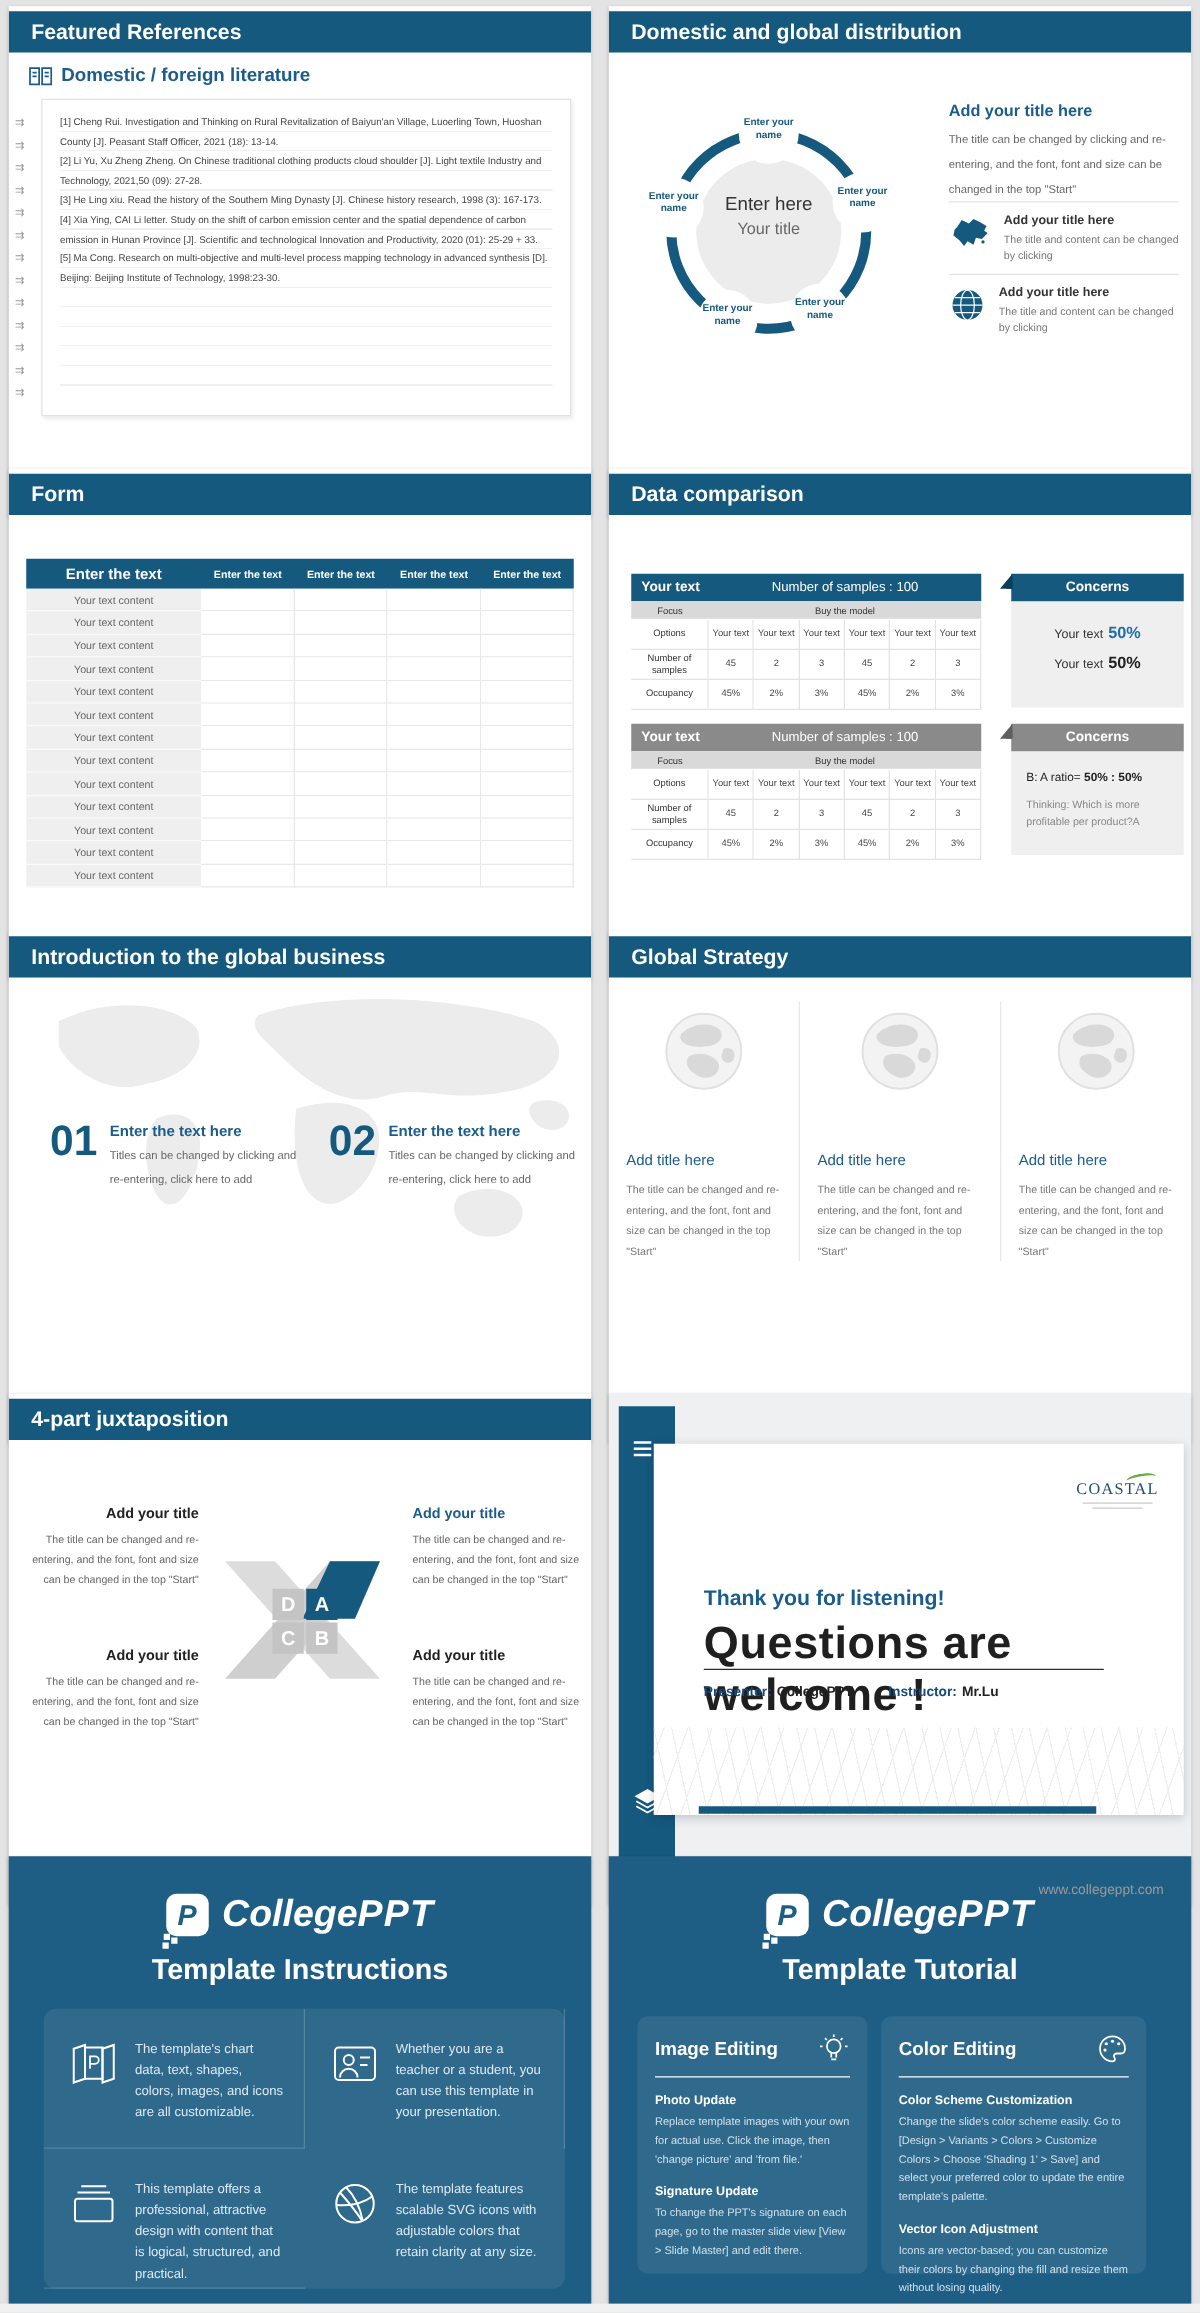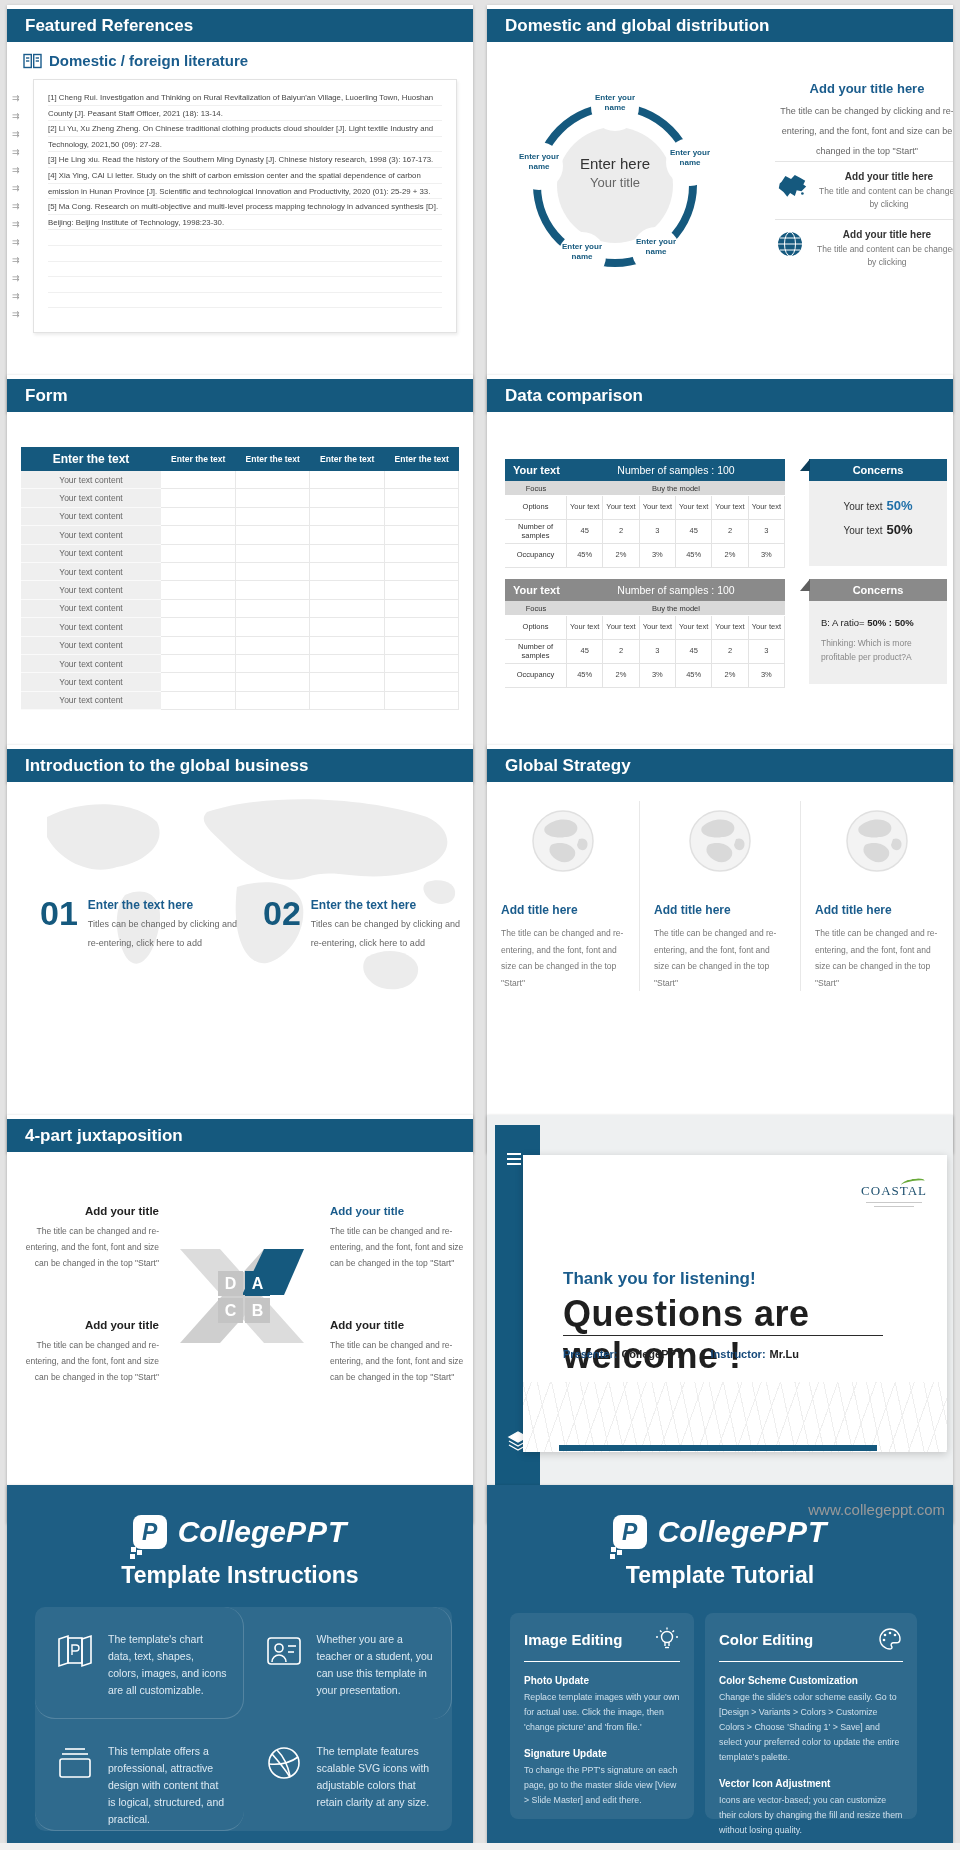--- a/index.html
+++ b/index.html
@@ -14,21 +14,21 @@
   .markers{position:absolute;left:5px;top:88px;display:flex;flex-direction:column;gap:8px;color:#9a9a9a;font-size:9px;line-height:10px;}
   .refbox{position:absolute;left:26px;top:74px;width:424px;height:254px;background:#fff;border:1px solid #e2e2e2;box-shadow:1px 2px 3px rgba(0,0,0,.08);padding:10px 14px 0 14px;box-sizing:border-box;}
   .refs{background-image:repeating-linear-gradient(to bottom,transparent 0 14.6px,#f0f0f0 14.6px 15.6px);min-height:230px;}
   .refs p{margin:0;font-size:7.8px;line-height:15.6px;color:#454545;}
   
   .diag{position:absolute;left:8px;top:72px;width:240px;height:228px;}
   .diag-center{position:absolute;left:60px;top:78px;width:120px;text-align:center;}
   .diag-c1{font-size:15px;color:#333;}
   .diag-c2{font-size:13px;color:#666;margin-top:3px;}
   .node{position:absolute;width:46px;text-align:center;font-size:8px;font-weight:bold;color:#15597E;line-height:9.5px;}
-  .s23-right{position:absolute;left:288px;top:76px;width:184px;text-align:center;}
+  .s23-right{position:absolute;left:272px;top:76px;width:184px;}
   .s23-right h3{margin:0;font-size:13px;color:#1A5C8C;}
   .s23-right .para{font-size:9px;color:#666;line-height:20px;margin-top:5px;}
   .s23-item{display:flex;gap:10px;padding:9px 0 8px 0;border-top:1px solid #e4e4e4;align-items:flex-start;}
   .s23-item:first-of-type{margin-top:13px;}
   .s23-it{font-size:10px;font-weight:bold;color:#333;}
   .s23-id{font-size:8.5px;color:#777;line-height:13px;margin-top:3px;}
   
   .ftable{position:absolute;left:14px;top:72px;width:438px;}
   .fhead{display:grid;grid-template-columns:140px 1fr 1fr 1fr 1fr;background:#15597E;color:#fff;height:24px;align-items:center;text-align:center;}
   .fhead .h0{font-size:12px;font-weight:bold;}
@@ -65,21 +65,21 @@
   .worldmap{position:absolute;left:0;top:42px;}
   .s26-item{position:absolute;display:flex;gap:10px;top:150px;}
   .s26-num{font-size:34px;font-weight:bold;color:#15597E;line-height:36px;}
   .s26-h{font-size:12px;font-weight:bold;color:#1A5C8C;margin-top:3px;}
   .s26-b{font-size:9px;color:#666;line-height:19px;margin-top:3px;width:152px;}
   
   .s27-cols{position:absolute;left:0;top:56px;width:466px;display:grid;grid-template-columns:152px 161px 153px;}
   .s27-col{padding:0 14px;box-sizing:border-box;}
   .s27-col + .s27-col{border-left:1px solid #e8e8e8;}
   .s27-globe{display:block;margin:8px auto 0 auto;}
-  .s27-h{font-size:12px;font-weight:bold;color:#1A5C8C;margin-top:30px;}
+  .s27-h{font-size:12px;font-weight:normal;color:#1A5C8C;margin-top:48px;}
   .s27-b{font-size:8.5px;color:#777;line-height:16.5px;margin-top:8px;}
   
   .blk{position:absolute;width:136px;}
   .blk-h{font-size:11.5px;font-weight:bold;color:#222;margin-bottom:6px;}
   .blk-h.blue{color:#1A5C8C;}
   .blk-b{font-size:8.5px;color:#666;line-height:16px;}
   .t-right{text-align:right;}
   .xgfx{position:absolute;left:165px;top:128px;}
   
   .ty{background:#eef0f1;}
@@ -93,32 +93,32 @@
   .ty-swoosh{position:absolute;right:2px;top:-4px;width:24px;height:6px;border-top:2.5px solid #6AAA3A;border-radius:50%;transform:rotate(-10deg);}
   .ty-subline{width:56px;height:1.5px;background:#c9c9c9;margin:2.5px auto 0 auto;}
   .ty-t1{position:absolute;left:40px;top:114px;font-size:17px;font-weight:bold;color:#1A5C8C;}
   .ty-t2{position:absolute;left:40px;top:138px;font-size:36px;font-weight:bold;color:#1f1f1f;letter-spacing:.5px;}
   .ty-rule{position:absolute;left:40px;top:180px;width:320px;border-top:1.5px solid #2b2b2b;}
   .ty-pres{position:absolute;left:40px;top:193px;display:flex;gap:28px;font-size:11px;font-weight:bold;}
   .ty-pres .lab{color:#15497A;} .ty-pres .val{color:#222;margin-left:4px;}
   .ty-mesh{position:absolute;left:0;right:0;bottom:0;height:70px;opacity:.55;
     background-image:repeating-linear-gradient(78deg,#e3e3e3 0 1px,transparent 1px 14px),repeating-linear-gradient(-70deg,#e3e3e3 0 1px,transparent 1px 18px);}
   .ty-bar{position:absolute;left:72px;top:330px;width:318px;height:6px;background:#15597E;z-index:3;}
-  .ty-web{position:absolute;right:8px;bottom:5px;font-size:15px;color:#9a9a9a;z-index:3;margin-left:36px;}
+  .ty-web{position:absolute;right:22px;bottom:5px;font-size:11px;color:#9a9a9a;z-index:3;margin-left:36px;}
   
   .panel{position:relative;width:466px;height:358px;background:#1E5E84;box-shadow:0 1px 3px rgba(0,0,0,.25);}
   .logo-row{display:flex;justify-content:center;align-items:center;gap:11px;padding-top:30px;}
   .logo-badge{position:relative;width:34px;height:34px;background:#fff;border-radius:8px;display:flex;align-items:center;justify-content:center;}
   .logo-badge span{color:#1E5E84;font-size:23px;font-weight:800;font-style:italic;}
   .logo-px{position:absolute;left:-2px;bottom:-3px;width:5px;height:5px;background:#fff;box-shadow:6px 3px 0 #fff,-1px 7px 0 #fff;}
   .logo-text{color:#fff;font-size:30px;font-style:italic;}
   .logo-text .lc{font-weight:600;} .logo-text .lp{font-weight:800;letter-spacing:1px;}
   .panel-h{text-align:center;color:#fff;font-size:23px;font-weight:bold;margin-top:13px;}
   .inst-card{position:absolute;left:28px;top:122px;width:417px;height:224px;background:rgba(255,255,255,.08);border-radius:10px;display:grid;grid-template-columns:1fr 1fr;grid-template-rows:1fr 1fr;}
-  .quad{display:flex;gap:13px;padding:24px 16px 0 20px;box-sizing:border-box;border-radius:20px;}
+  .quad{display:flex;gap:13px;padding:24px 16px 0 20px;box-sizing:border-box;}
   .quad.q1,.quad.q2{border-bottom:1px solid rgba(255,255,255,.18);}
   .quad.q1,.quad.q3{border-right:1px solid rgba(255,255,255,.18);}
   .quad p{margin:0;font-size:10.5px;line-height:17px;color:#ddeaf3;}
   .tcard{position:absolute;top:128px;height:206px;background:rgba(255,255,255,.08);border-radius:8px;padding:13px 14px;box-sizing:border-box;}
   .tcard.left{left:23px;width:184px;} .tcard.right{left:218px;width:212px;}
   .tcard-h{display:flex;justify-content:space-between;align-items:center;color:#fff;font-size:15px;font-weight:bold;border-bottom:1.5px solid #fff;padding-bottom:9px;}
   .tsec-t{color:#fff;font-weight:bold;font-size:10px;margin-top:13px;}
   .tsec-b{color:#cfe0ec;font-size:8.8px;line-height:15px;margin-top:4px;}
   .bottom-strip{position:absolute;left:0;bottom:0;width:960px;height:7px;background:#f1f1f1;}
   svg{display:block;}

